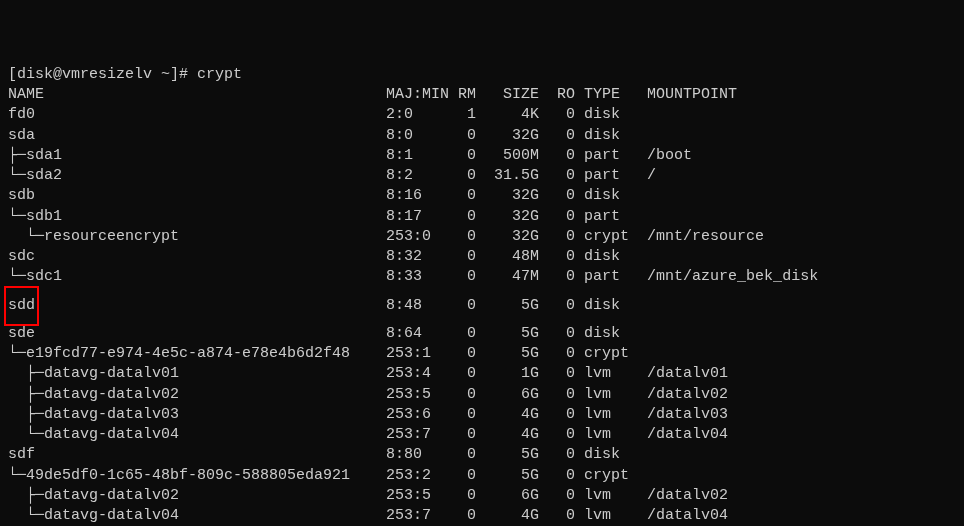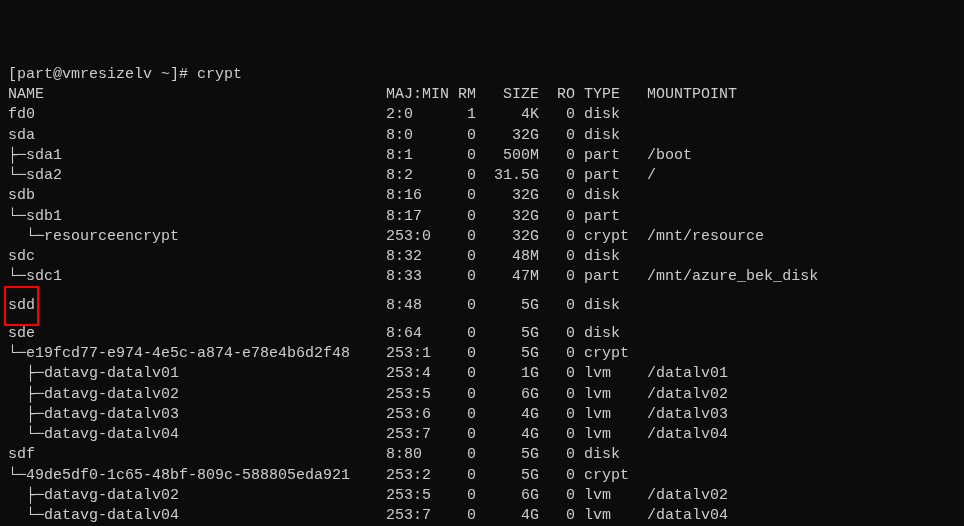--- a/index.html
+++ b/index.html
@@ -20,17 +20,17 @@
       margin: -2px -4px;
     }
     .row {
       white-space: pre;
     }
   </style>
 </head>
 <body>
 
 
-<div><span class="prompt-line"><span>[part@vmresizelv ~]# </span><span>crypt</span></span>
+<div><span class="prompt-line"><span>[disk@vmresizelv ~]# </span><span>crypt</span></span>
 <div class="row">NAME                                      MAJ:MIN RM   SIZE  RO TYPE   MOUNTPOINT</div><div id="rows-container"><div class="row">fd0                                       2:0      1     4K   0 disk   </div><div class="row">sda                                       8:0      0    32G   0 disk   </div><div class="row">├─sda1                                    8:1      0   500M   0 part   /boot</div><div class="row">└─sda2                                    8:2      0  31.5G   0 part   /</div><div class="row">sdb                                       8:16     0    32G   0 disk   </div><div class="row">└─sdb1                                    8:17     0    32G   0 part   </div><div class="row">  └─resourceencrypt                       253:0    0    32G   0 crypt  /mnt/resource</div><div class="row">sdc                                       8:32     0    48M   0 disk   </div><div class="row">└─sdc1                                    8:33     0    47M   0 part   /mnt/azure_bek_disk</div><div class="row"><span class="highlight-box">sdd</span>                                       8:48     0     5G   0 disk   </div><div class="row">sde                                       8:64     0     5G   0 disk   </div><div class="row">└─e19fcd77-e974-4e5c-a874-e78e4b6d2f48    253:1    0     5G   0 crypt  </div><div class="row">  ├─datavg-datalv01                       253:4    0     1G   0 lvm    /datalv01</div><div class="row">  ├─datavg-datalv02                       253:5    0     6G   0 lvm    /datalv02</div><div class="row">  ├─datavg-datalv03                       253:6    0     4G   0 lvm    /datalv03</div><div class="row">  └─datavg-datalv04                       253:7    0     4G   0 lvm    /datalv04</div><div class="row">sdf                                       8:80     0     5G   0 disk   </div><div class="row">└─49de5df0-1c65-48bf-809c-588805eda921    253:2    0     5G   0 crypt  </div><div class="row">  ├─datavg-datalv02                       253:5    0     6G   0 lvm    /datalv02</div><div class="row">  └─datavg-datalv04                       253:7    0     4G   0 lvm    /datalv04</div><div class="row">sdg                                       8:96     0     5G   0 disk   </div></div></div>
 
 
 
 
 </body></html>

